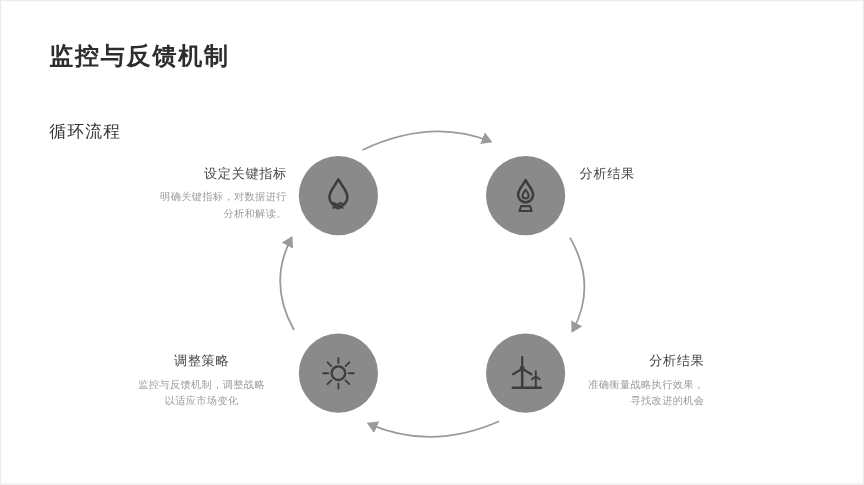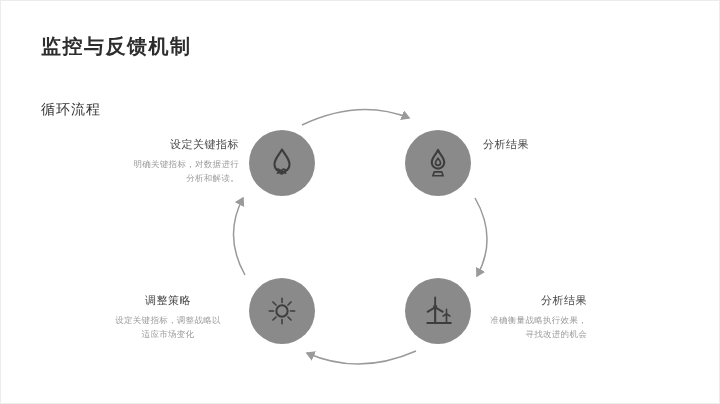--- a/index.html
+++ b/index.html
@@ -142,16 +142,16 @@
     <div class="step-title">分析结果</div>
   </div>
 
   <div class="step-text text-br">
     <div class="step-title">分析结果</div>
     <div class="step-desc">准确衡量战略执行效果，寻找改进的机会</div>
   </div>
 
   <div class="step-text text-bl">
     <div class="step-title">调整策略</div>
-    <div class="step-desc">设定关键指标，调整战略以适应市场变化</div>
+    <div class="step-desc">监控与反馈机制，调整战略以适应市场变化</div>
   </div>
 
 </div>
 
 </body></html>

